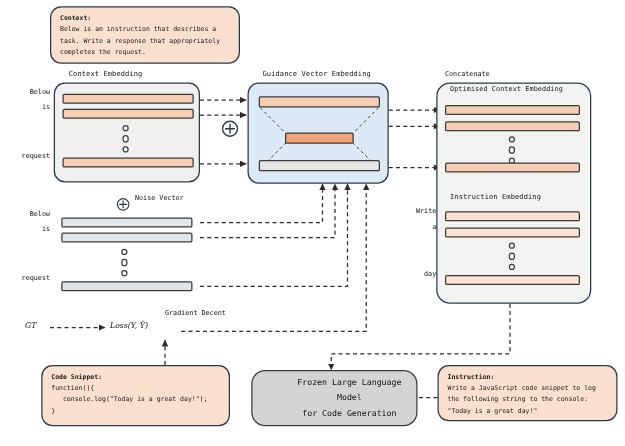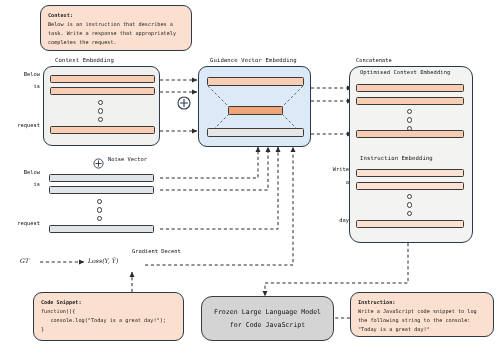--- a/index.html
+++ b/index.html
@@ -42,21 +42,21 @@
   
   .ftext{position:absolute;font-size:5.4px;color:#111;white-space:nowrap;}
   .ftext.ital{font-style:italic;font-family:"DejaVu Serif","Liberation Serif",serif;font-size:6.2px;}
 
   
   .pluscirc{position:absolute;}
 
   
   .procbox{border:1.3px solid #3b3b3b;border-radius:11px;background:#d4d4d4;
            display:flex;align-items:center;justify-content:center;text-align:center;
-           font-size:6.6px;line-height:1.9;color:#111;box-sizing:border-box;}
+           font-size:6.6px;line-height:1.9;color:#111;box-sizing:border-box;padding-left:24px;}
 
   
   .concat-outer{border:1.2px solid #2b3a4a;border-radius:11px;background:#f3f3f2;box-sizing:border-box;}
 </style>
 </head>
 <body>
 
 <div id="stage">
 
   <svg id="svg-layer" viewBox="0 0 500 357">
@@ -195,21 +195,21 @@
   <div class="node callout" style="left:33px;top:292px;width:151px;height:49px;">
     <div class="ttl">Code Snippet:</div>
     <div class="bdy">function(){
    console.log("Today is a great day!");
 }</div>
   </div>
 
   <div class="node procbox" style="left:201px;top:296px;width:133px;height:45px;">
     <div>
       <div>Frozen Large Language Model</div>
-      <div>for Code JavaScript</div>
+      <div>for Code Generation</div>
     </div>
   </div>
 
   <div class="node callout" style="left:350px;top:292px;width:144px;height:45px;">
     <div class="ttl">Instruction:</div>
     <div class="bdy">Write a JavaScript code snippet to log
 the following string to the console:
 "Today is a great day!"</div>
   </div>
 

